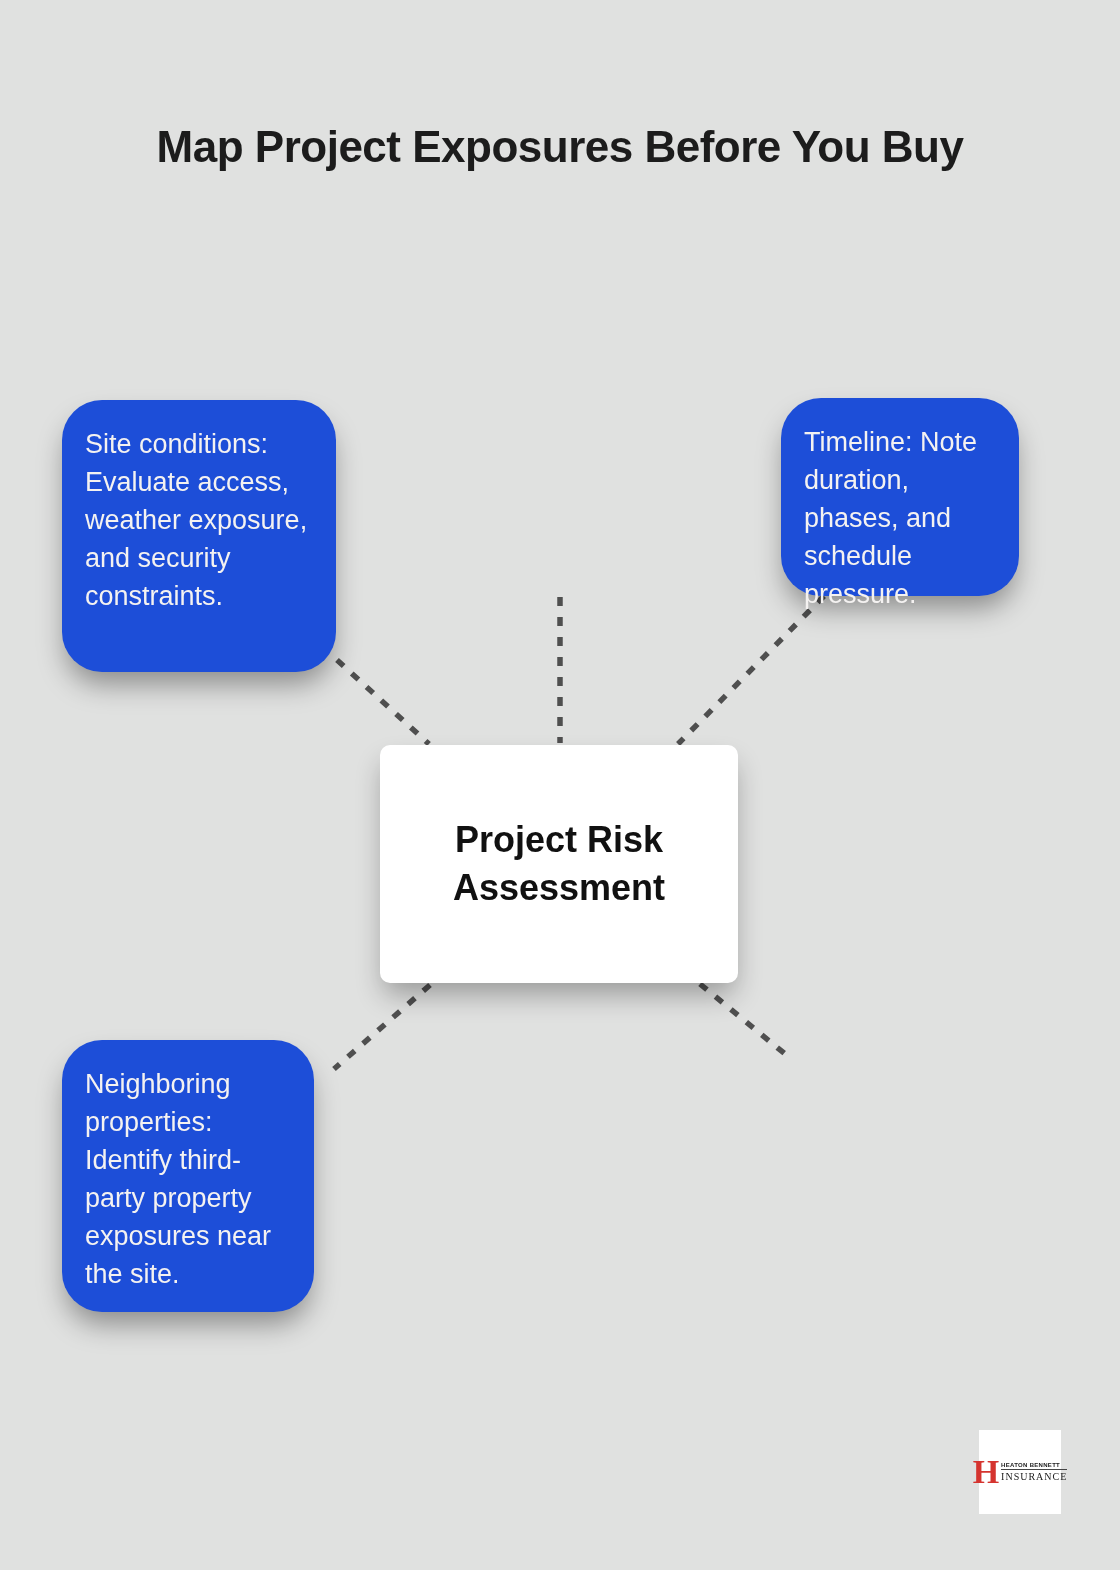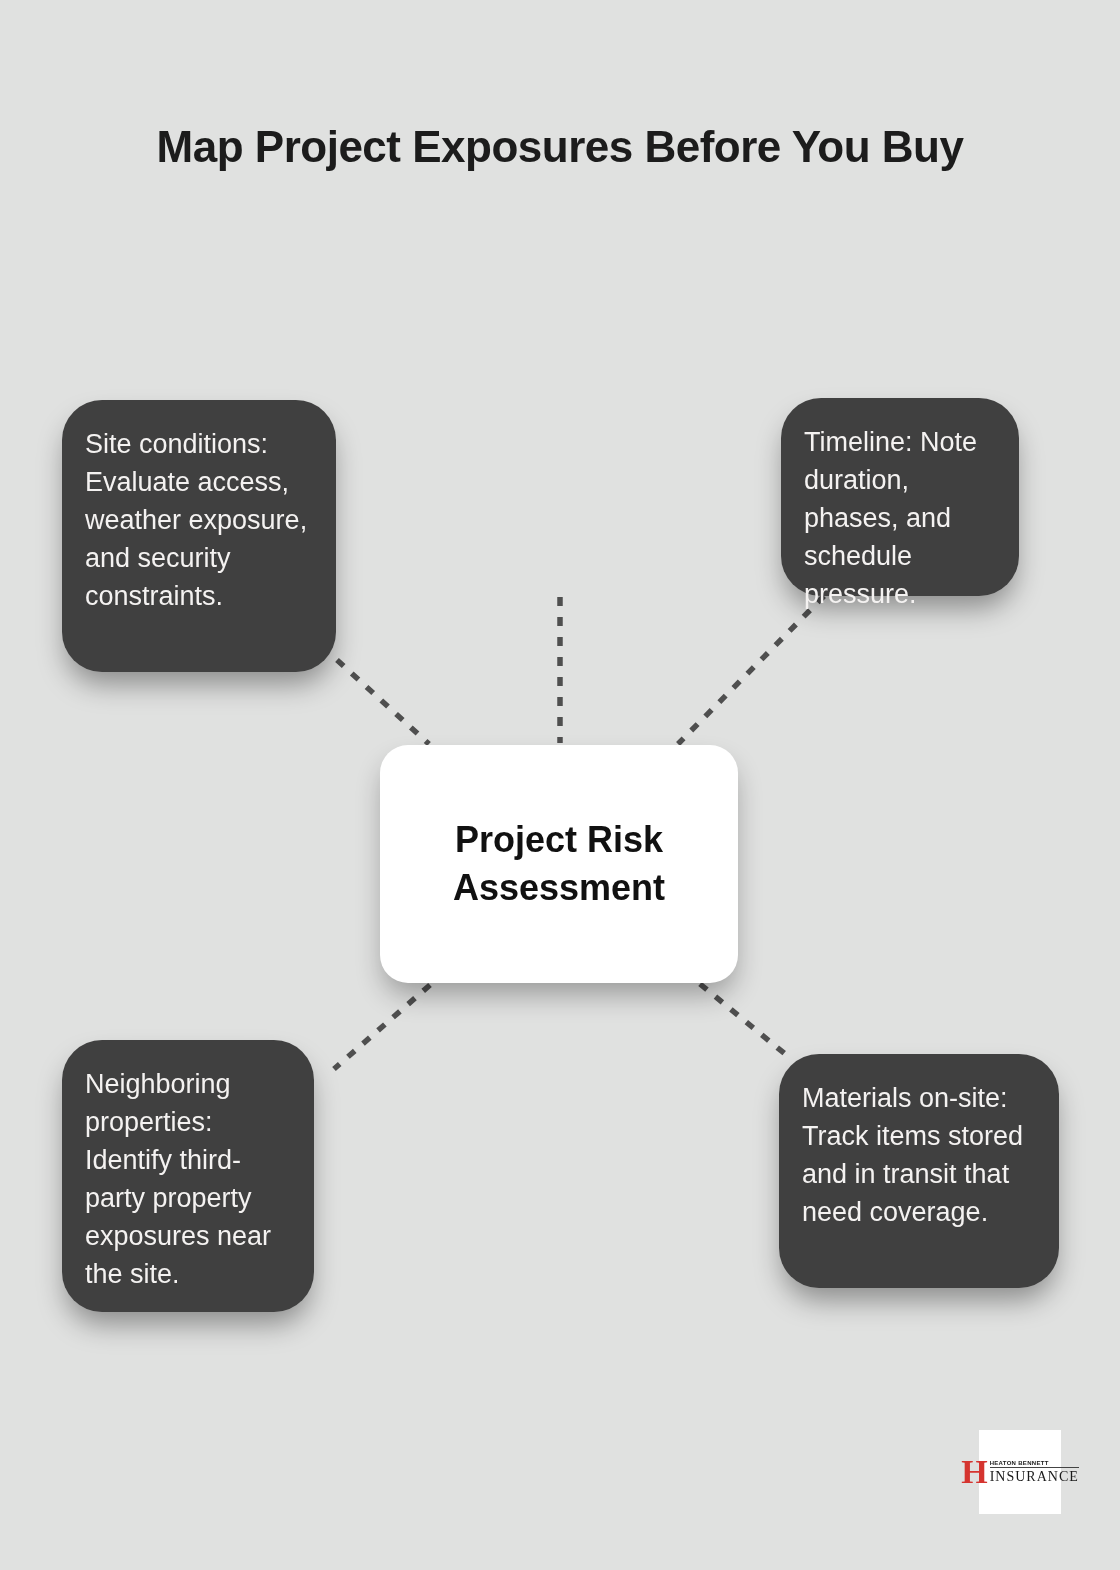--- a/index.html
+++ b/index.html
@@ -35,38 +35,38 @@
     height: 1570px;
   }
   .connectors line {
     stroke: #4f4f4f;
     stroke-width: 5.5;
     stroke-dasharray: 9 11;
   }
   .node {
     position: absolute;
     border-radius: 40px;
-    background: #404040;
+    background: #1d4ed8;
     box-shadow: 0 16px 28px -4px rgba(0,0,0,0.38);
     color: #f4f2f1;
     font-size: 27px;
     line-height: 38px;
     padding: 25px 20px 20px 23px;
   }
   .node-tl { left: 62px;  top: 400px;  width: 274px; height: 272px; }
   .node-tm { left: 422px; top: 398px;  width: 278px; height: 198px; }
   .node-tr { left: 781px; top: 398px;  width: 238px; height: 198px; }
   .node-bl { left: 62px;  top: 1040px; width: 252px; height: 272px; }
   .node-br { left: 779px; top: 1054px; width: 280px; height: 234px; }
   .node-center {
     position: absolute;
     left: 380px; top: 745px;
     width: 358px; height: 238px;
     background: #ffffff;
-    border-radius: 28px;
+    border-radius: 10px;
     box-shadow: 0 15px 28px -4px rgba(0,0,0,0.32);
     display: flex;
     align-items: center;
     justify-content: center;
     text-align: center;
     color: #111111;
     font-size: 36px;
     line-height: 48px;
     font-weight: 700;
     padding: 0 30px;
@@ -93,21 +93,21 @@
     font-size: 6px;
     font-weight: 700;
     letter-spacing: 0.3px;
     color: #1a1a1a;
     border-bottom: 1px solid #444444;
     padding-bottom: 1px;
     white-space: nowrap;
   }
   .logo-type {
     font-family: "Liberation Serif", "DejaVu Serif", serif;
-    font-size: 14px;
+    font-size: 10px;
     letter-spacing: 1px;
     color: #1a1a1a;
     margin-top: 1px;
     white-space: nowrap;
   }
 </style>
 </head>
 <body>
 
 <div class="canvas">
@@ -132,23 +132,20 @@
   </div>
 
   <div class="node-center">
     <p>Project Risk Assessment</p>
   </div>
 
   <div class="node node-bl">
     <p>Neighboring properties: Identify third-party property exposures near the site.</p>
   </div>
 
-  <div class="node node-br">
-    <p>Materials on-site: Track items stored and in transit that need coverage.</p>
-  </div>
 
   <div class="logo">
     <span class="logo-h">H</span>
     <span class="logo-text">
       <span class="logo-name">HEATON BENNETT</span>
       <span class="logo-type">INSURANCE</span>
     </span>
   </div>
 
 </div>

